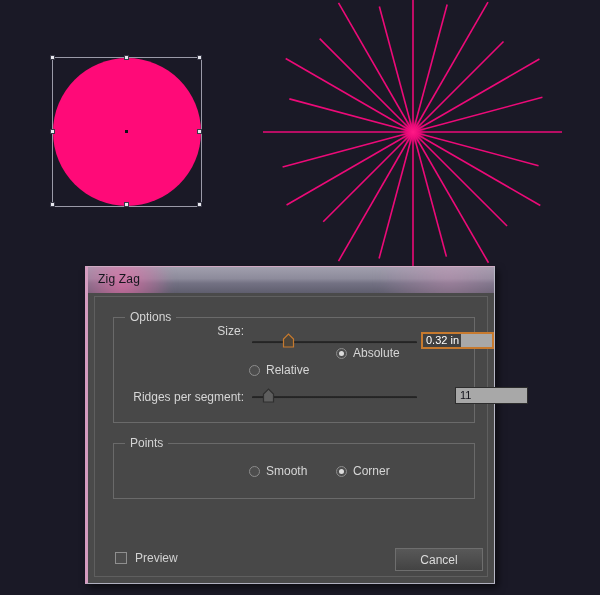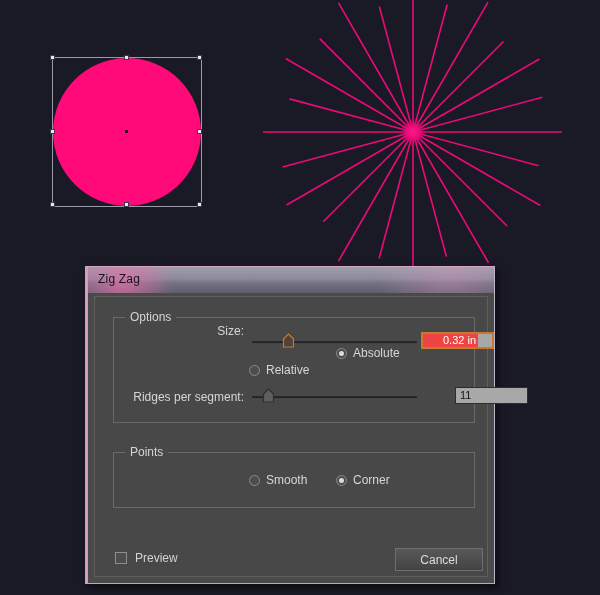--- a/index.html
+++ b/index.html
@@ -159,21 +159,20 @@
     left: 18px;
     top: 20px;
     width: 362px;
     height: 106px;
   }
   #points-group {
     left: 18px;
     top: 146px;
     width: 362px;
     height: 56px;
-    margin-top: 9px;
   }
 
   .row-label {
     position: absolute;
     color: #d6d6d6;
     font-size: 12px;
     text-align: right;
   }
 
   
@@ -202,23 +201,23 @@
   .num-field.focused {
     border: 2px solid #c77a2e;
   }
   .num-field.plain {
     border: 1px solid #2d2d2d;
   }
   .num-value-sel {
     position: absolute;
     left: 0; top: 0;
     height: 100%;
-    background: #ef4444;
+    background: #404040;
     color: #ffffff;
-    padding: 0 2px 0 20px;
+    padding: 0 2px 0 3px;
     line-height: 13px;
     display: flex;
     align-items: center;
   }
   .num-value-plain {
     position: absolute;
     left: 4px;
     top: 0;
     height: 100%;
     line-height: 15px;

